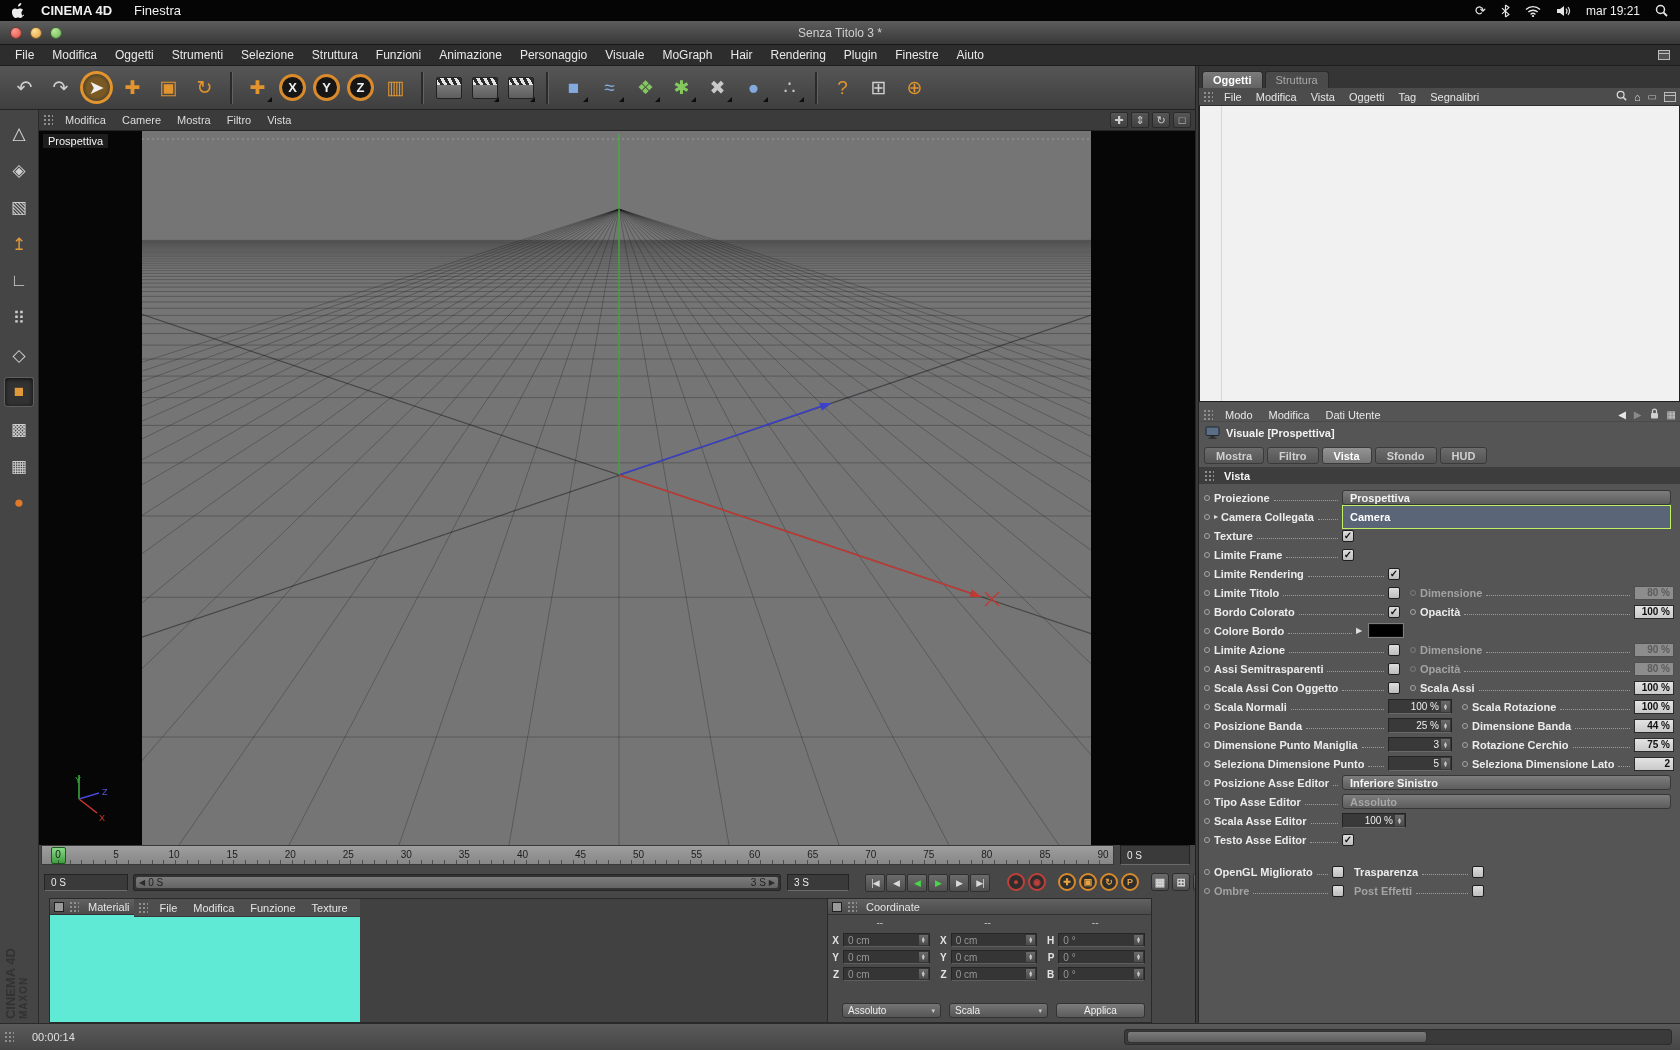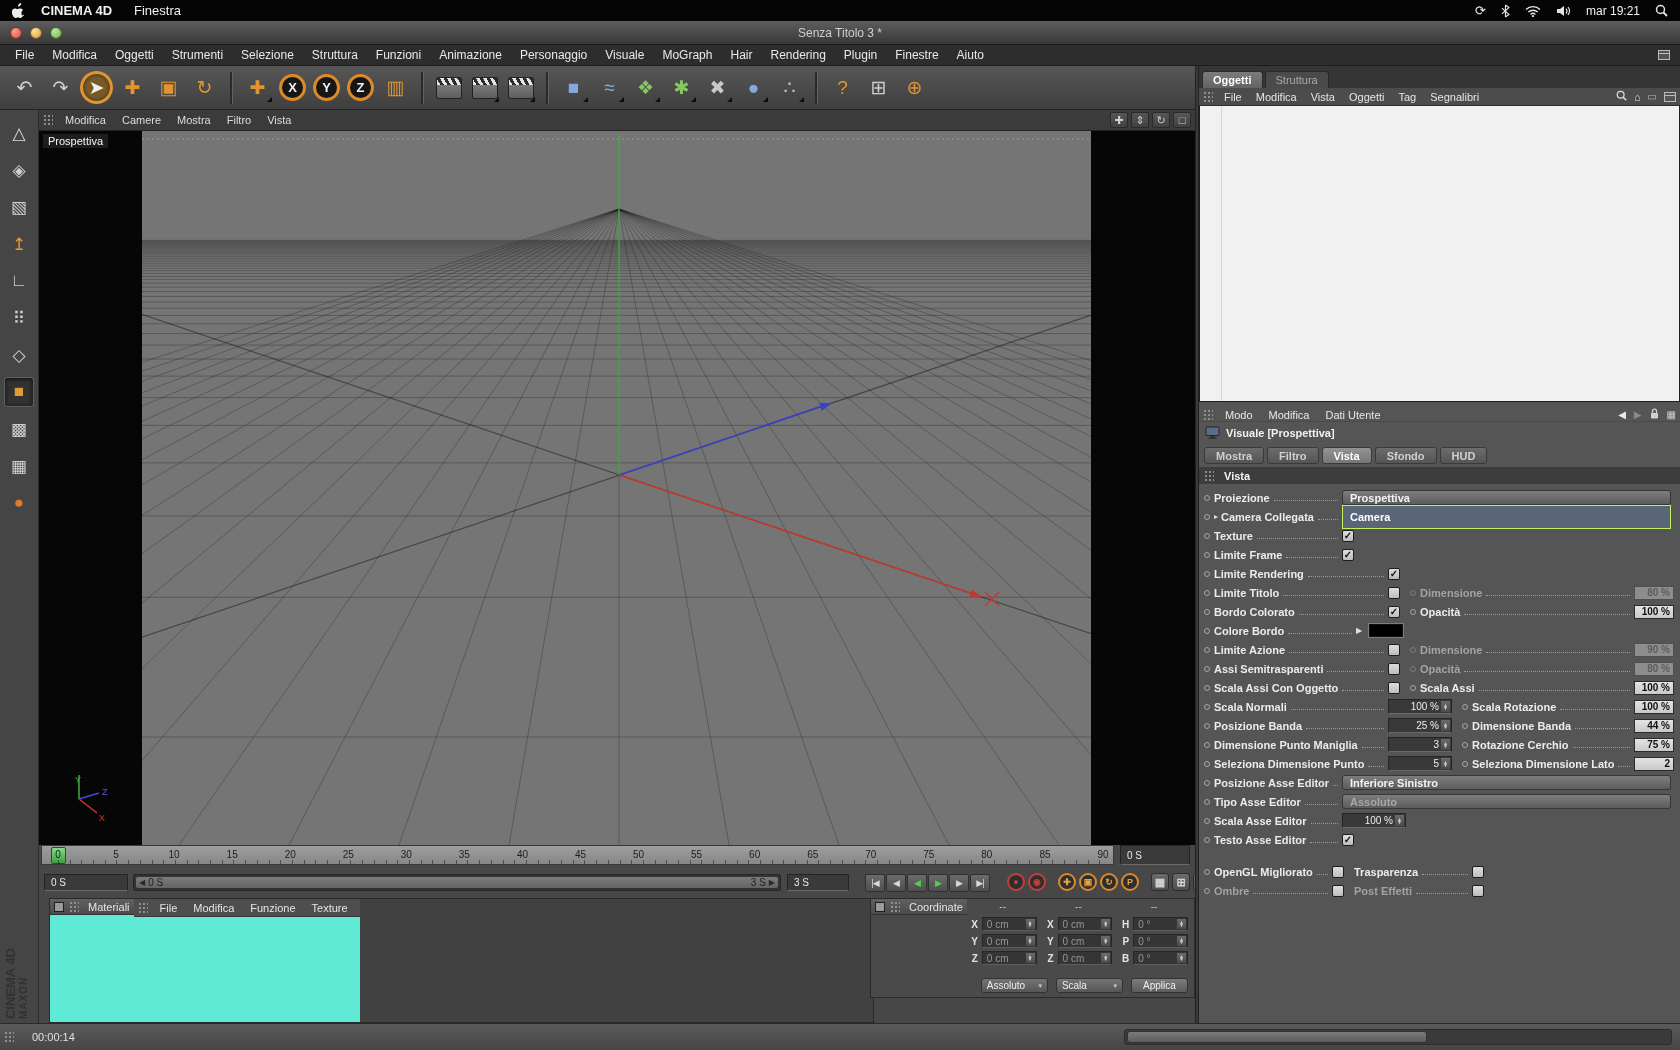--- a/index.html
+++ b/index.html
@@ -94,21 +94,21 @@
   .rgap{width:6px;}
 
   
   #materials{position:absolute;left:41px;top:898px;width:825px;height:125px;background:#5eead4;border:1px solid #2a2a2a;display:flex;margin-left:8px;}
   .panel-head{height:16px;background:linear-gradient(#616161,#4b4b4b);display:flex;align-items:center;gap:5px;padding:0 4px;border-bottom:1px solid #323232;font-size:11px;color:#e5e5e5;flex:0 0 auto;}
   .panel-menus{height:18px;background:#4e4e4e;border-bottom:1px solid #383838;display:flex;align-items:center;font-size:11px;color:#e5e5e5;padding:0 4px;flex:0 0 auto;}
   .panel-menus .mitem{padding:0 8px;}
   #materials .content{flex:1;background:#414141;}
 
   
-  #coords{position:absolute;left:870px;top:898px;width:325px;height:100px;background:#4a4a4a;border:1px solid #2a2a2a;display:flex;flex-direction:row;}
+  #coords{position:absolute;left:827px;top:898px;width:325px;height:125px;background:#4a4a4a;border:1px solid #2a2a2a;display:flex;flex-direction:column;}
   #coord-body{flex:1;padding:2px 6px 4px 2px;display:flex;flex-direction:column;}
   #coord-grid{display:flex;gap:8px;flex:1;}
   .ccol{flex:1;display:flex;flex-direction:column;}
   .chead{text-align:center;color:#c5c5c5;font-size:10px;height:13px;}
   .crow{display:flex;align-items:center;gap:4px;margin-top:3px;}
   .clab{width:9px;font-size:10px;font-weight:bold;color:#e3e3e3;text-align:right;}
   .cfield{flex:1;height:14px;background:#353535;border:1px solid #262626;border-bottom-color:#5e5e5e;color:#969696;font-size:10px;display:flex;align-items:center;padding:0 12px 0 4px;position:relative;}
   #coord-actions{display:flex;gap:8px;margin-top:5px;padding-left:12px;}
   .cdrop{flex:1;height:15px;background:linear-gradient(#747474,#565656);border:1px solid #333;border-radius:3px;font-size:10px;color:#eee;display:flex;align-items:center;justify-content:space-between;padding:0 5px;}
   .cdrop .dar{font-size:7px;color:#ccc;}

